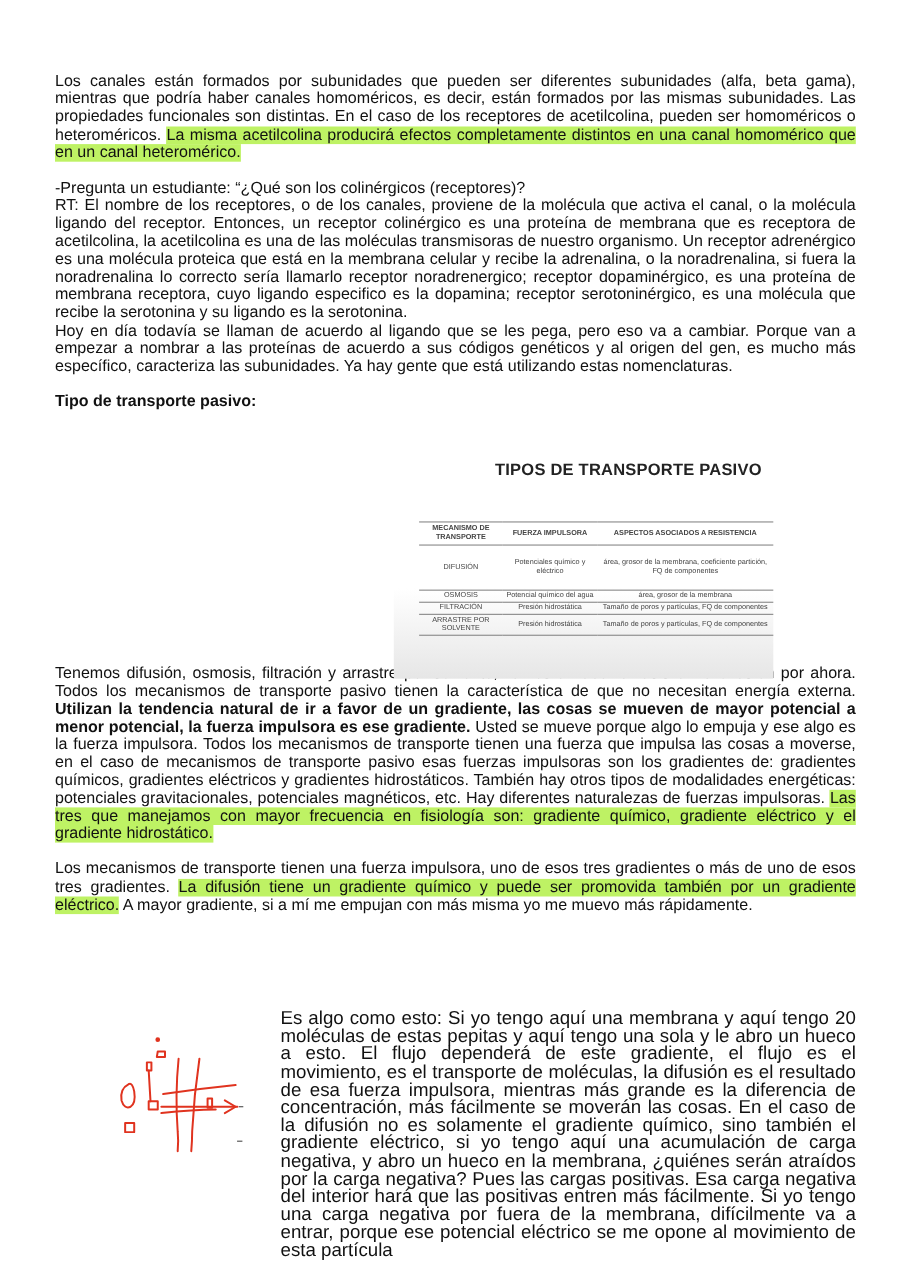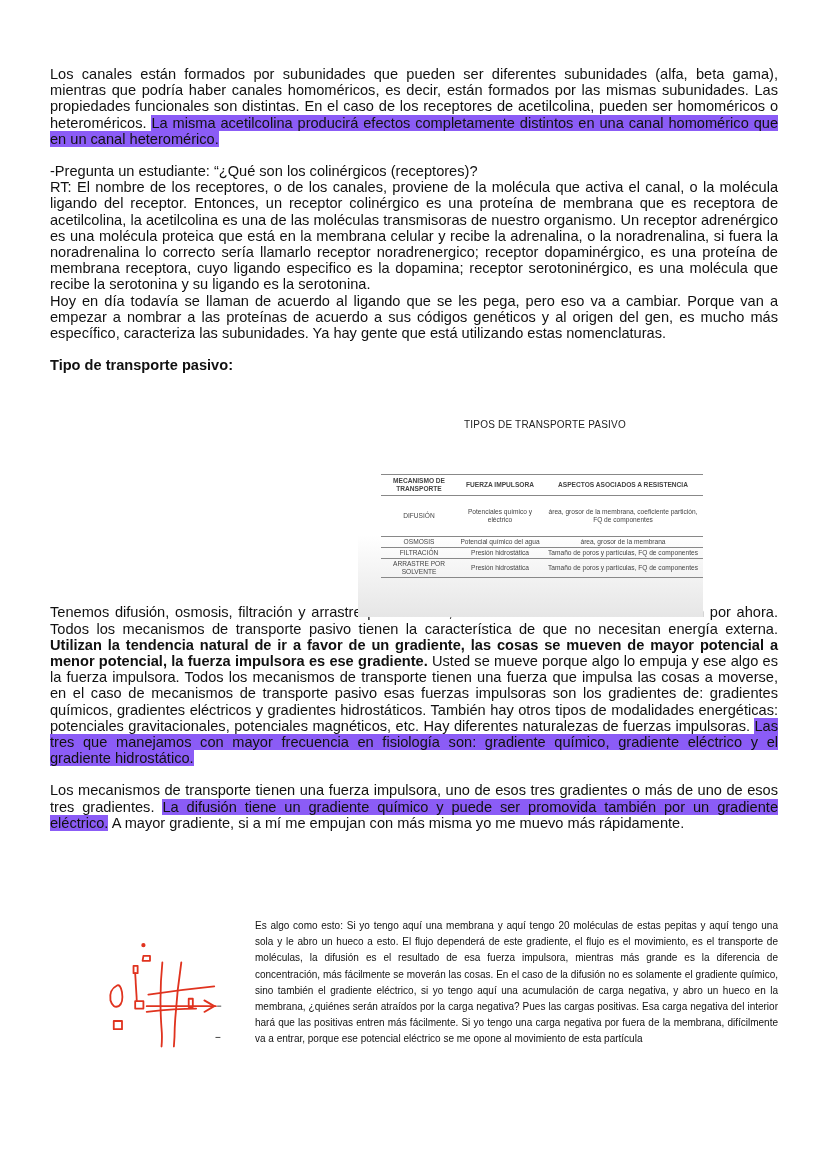--- a/index.html
+++ b/index.html
@@ -1,37 +1,37 @@
 <!DOCTYPE html>
 <html><head>
 <meta charset="utf-8">
 <style>
   html, body { margin: 0; padding: 0; background: #ffffff; }
   body { width: 828px; height: 1171px; position: relative; overflow: hidden;
          font-family: "Liberation Sans", sans-serif; color: #111; }
   .page { position: absolute; left: 50px; top: 66px; width: 728px; }
   p { margin: 0; font-size: 14.6px; line-height: 16.2px; text-align: justify; }
-  .hl { background: #8b5cf6; }
+  .hl { background: #bef264; }
   .b { font-weight: bold; }
   .gap { height: 16px; }
   .section-title { font-weight: bold; font-size: 14.6px; margin: 0; }
   .intro-left { width: 292px; }
   .table-img { position: absolute; left: 308px; top: 396px; width: 345px; height: 216px;
                background: linear-gradient(#ffffff 0%, #ffffff 62%, #e6e6e6 100%); }
-  .table-title { position: absolute; left: 106px; top: 18px; font-size: 10px; font-weight: normal; color: #222; letter-spacing: 0.2px; }
+  .table-title { position: absolute; left: 92px; top: 18px; font-size: 15px; font-weight: bold; color: #222; letter-spacing: 0.2px; }
   table.tp { position: absolute; left: 23px; top: 73px; width: 322px; border-collapse: collapse; font-size: 6.6px; color: #444; }
   table.tp th, table.tp td { text-align: center; padding: 1px 3px; line-height: 8px; }
   table.tp thead tr { border-top: 1.5px solid #888; border-bottom: 1.5px solid #888; }
   table.tp th { font-weight: bold; height: 18px; }
   table.tp tbody tr { border-bottom: 1px solid #888; }
   table.tp tbody tr.first td { height: 38px; }
   .bottom-row { position: absolute; left: 0; top: 852px; width: 728px; }
   .sketch { position: absolute; left: 44px; top: 0px; width: 140px; height: 145px; }
   .bottom-text { position: absolute; left: 205px; top: 0; width: 523px; }
-  .bottom-text p { font-size: 10px; line-height: 16.2px; }
+  .bottom-text p { font-size: 17px; line-height: 16.2px; }
 </style>
 </head>
 <body>
 
 <div class="page">
 
   <p><span>Los canales están formados por subunidades que pueden ser diferentes subunidades (alfa, beta gama), mientras que podría haber canales homoméricos, es decir, están formados por las mismas subunidades. Las propiedades funcionales son distintas. En el caso de los receptores de acetilcolina, pueden ser homoméricos o heteroméricos. </span><span class="hl">La misma acetilcolina producirá efectos completamente distintos en una canal homomérico que en un canal heteromérico.</span></p>
 
   <div class="gap"></div>
 

